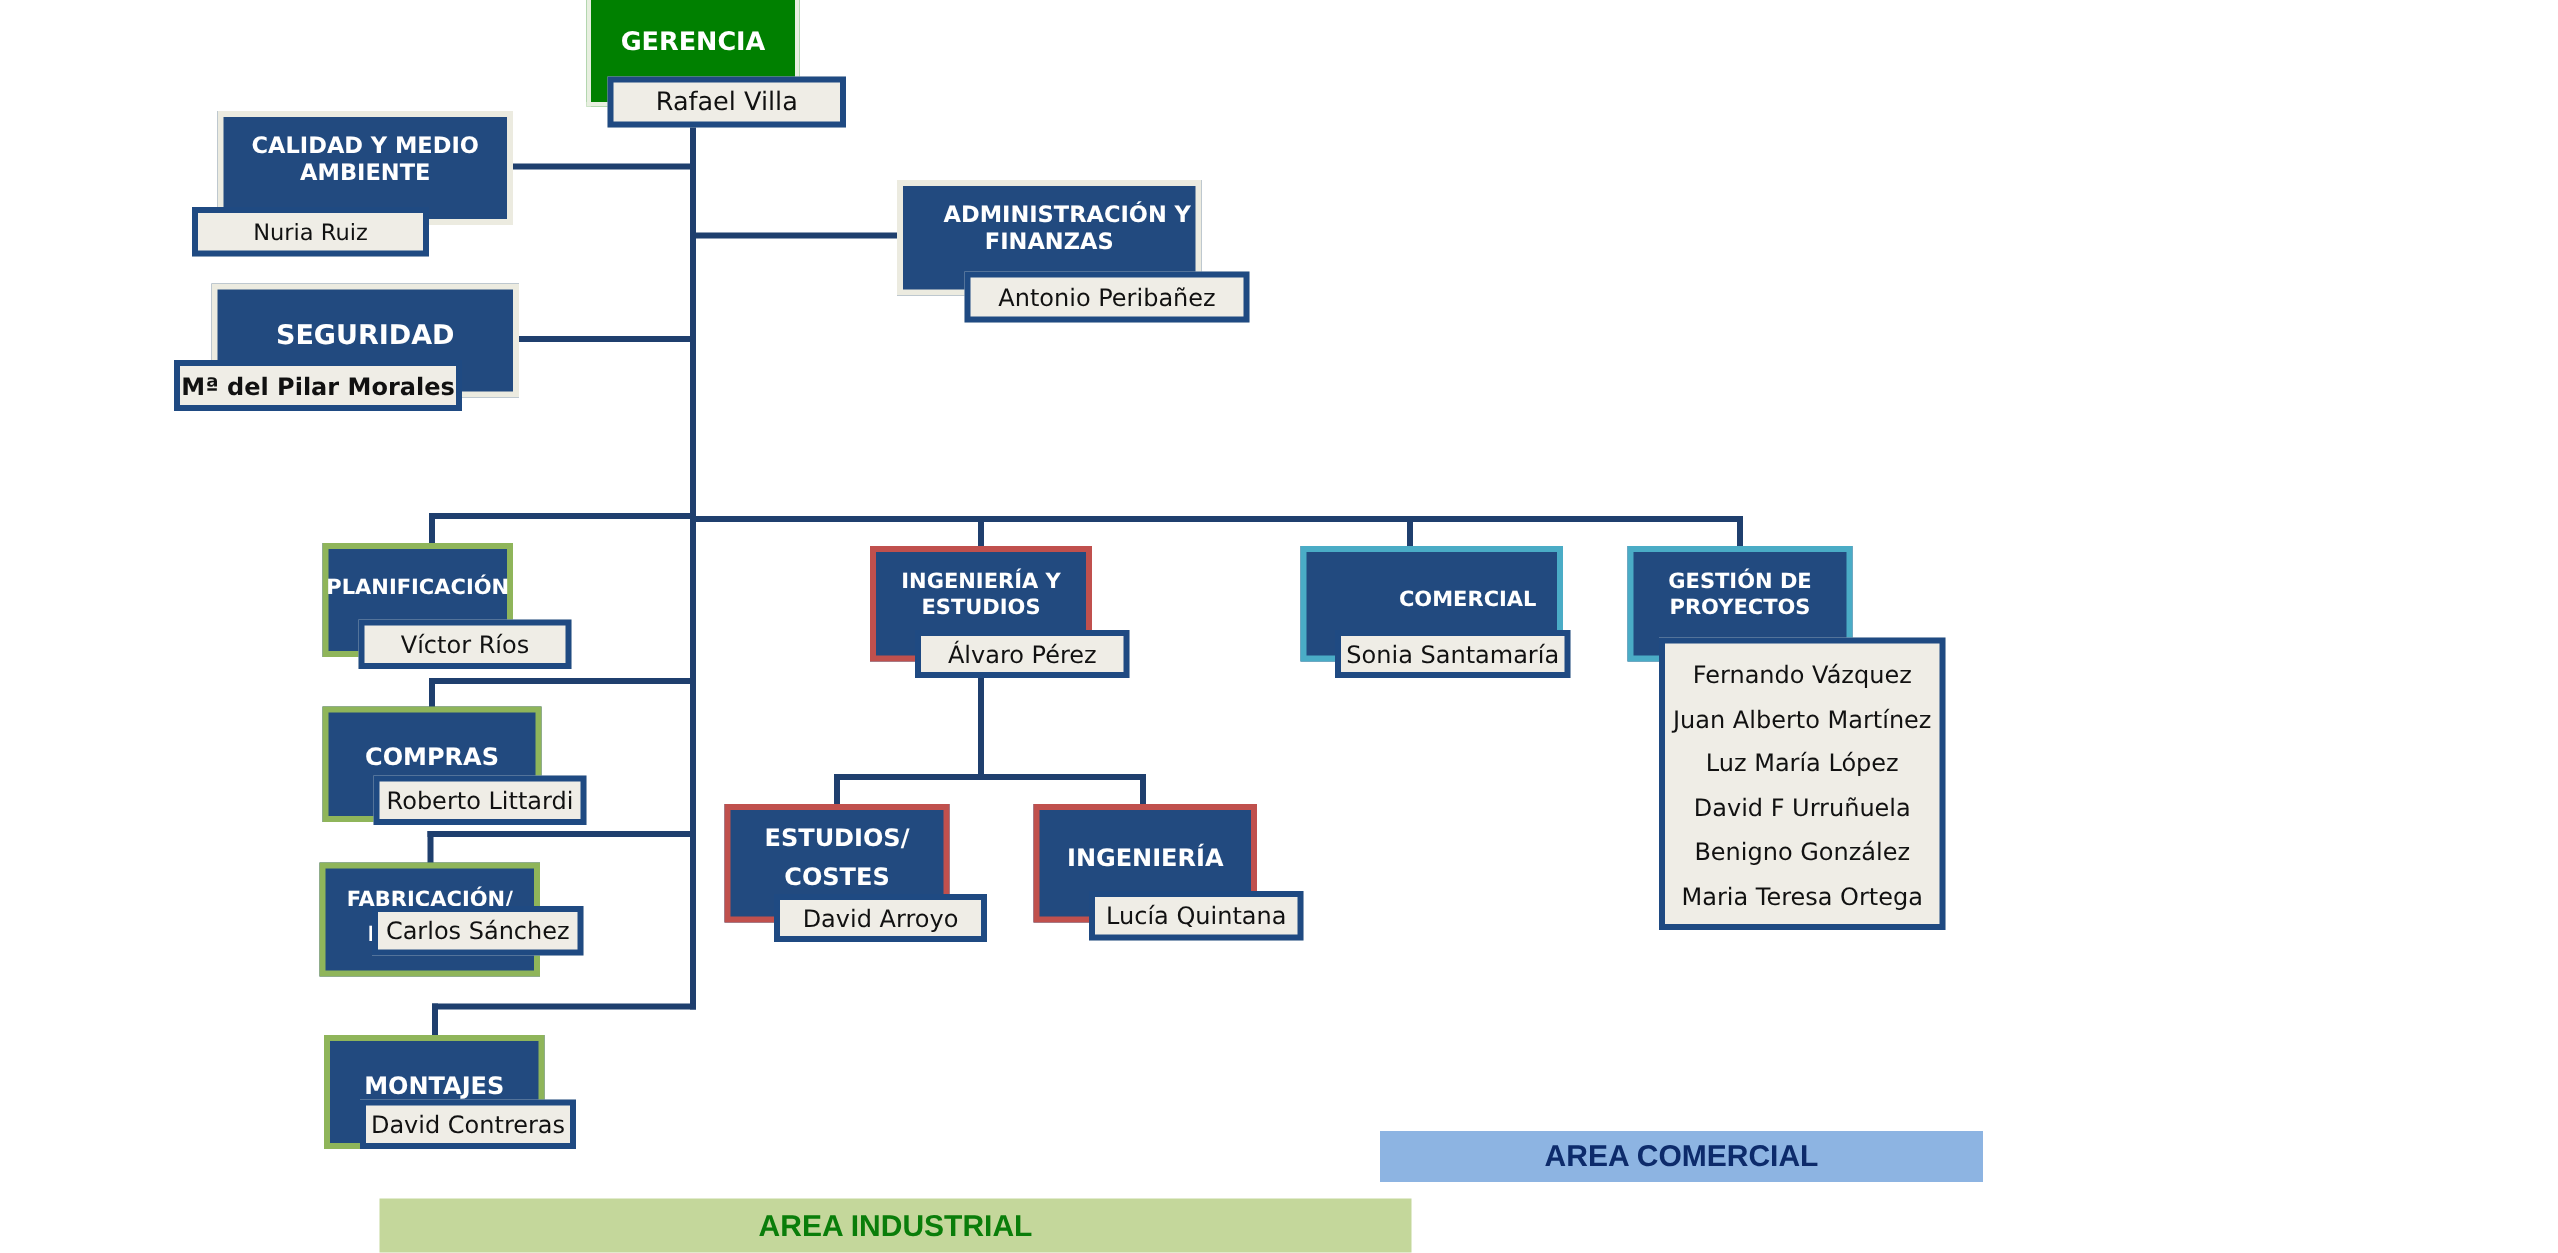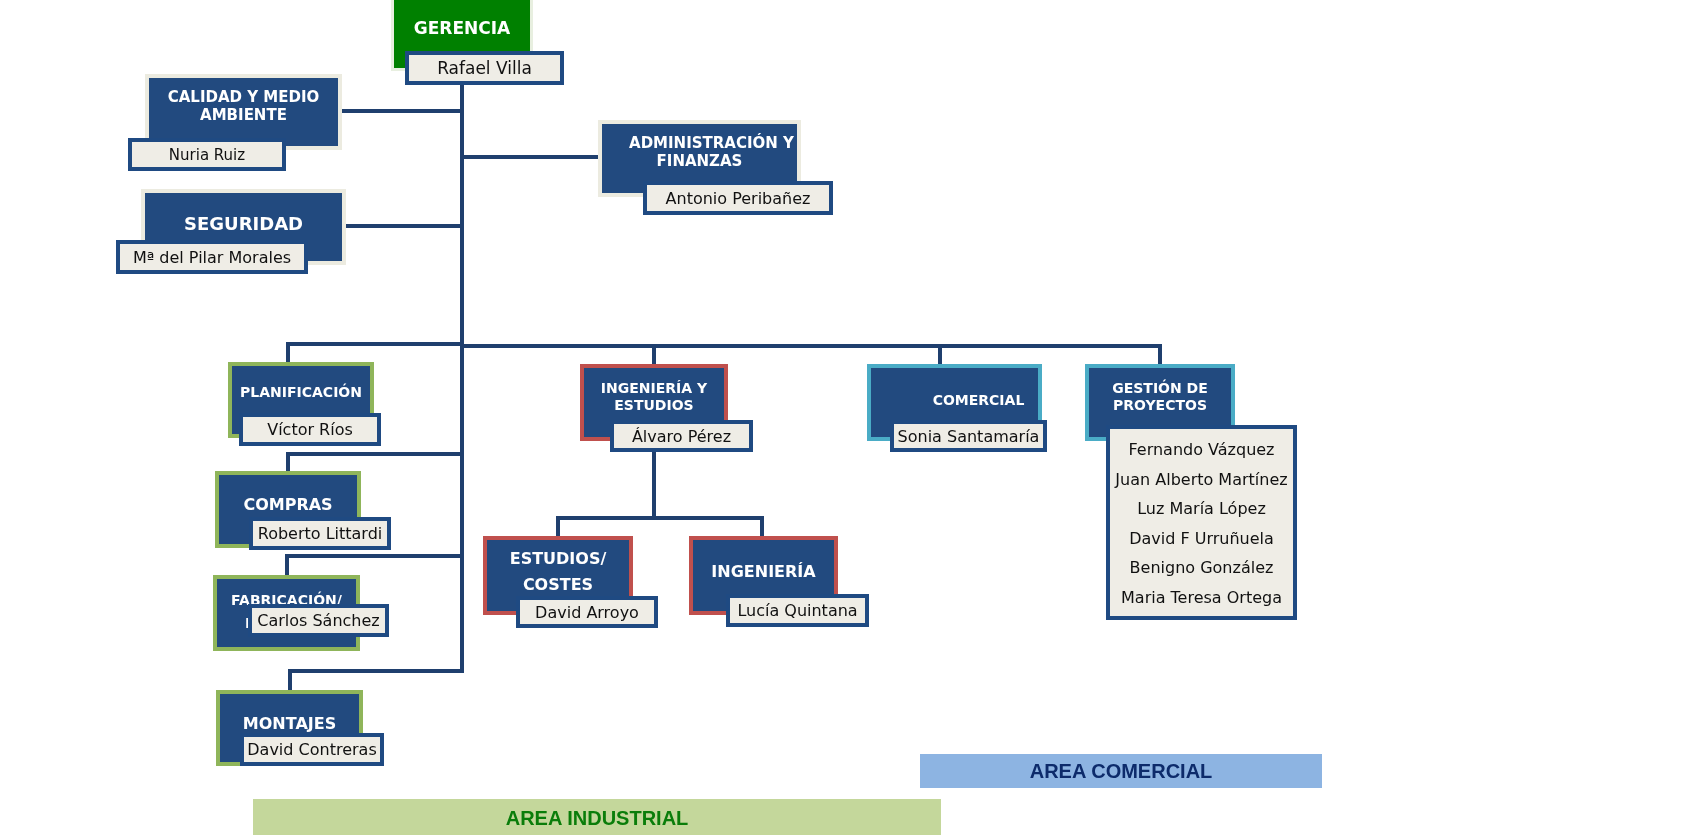--- a/index.html
+++ b/index.html
@@ -58,29 +58,29 @@
 
 <div class="unit b-cream" style="left:145px;top:74px;width:197px;height:76px;">
   <span class="t" style="font-size:15px;margin-top:10px;">CALIDAD Y MEDIO</span>
   <span class="t" style="font-size:15px;">AMBIENTE</span>
 </div>
 <div class="name" style="left:128px;top:127px;width:158px;height:33px;font-size:15px;margin-top:11px;">Nuria Ruiz</div>
 
 <div class="unit b-cream" style="left:141px;top:189px;width:205px;height:76px;">
   <span class="t" style="font-size:18px;margin-top:20px;">SEGURIDAD</span>
 </div>
-<div class="name" style="left:116px;top:240px;width:192px;height:34px;font-size:16px;">Mª del Pilar Morales</div>
+<div class="name" style="left:116px;top:240px;width:192px;height:34px;font-size:16px;font-weight:bold;">Mª del Pilar Morales</div>
 
 <div class="unit b-cream" style="left:598px;top:120px;width:203px;height:77px;">
   <span class="t" style="font-size:15px;margin-top:10px;margin-left:24px;">ADMINISTRACIÓN Y</span>
   <span class="t" style="font-size:15px;">FINANZAS</span>
 </div>
 <div class="name" style="left:643px;top:181px;width:190px;height:34px;font-size:16px;">Antonio Peribañez</div>
 
-<div class="unit b-green" style="left:228px;top:362px;width:146px;height:76px;">
+<div class="unit b-green" style="left:215px;top:362px;width:127px;height:76px;">
   <span class="t" style="font-size:14px;margin-top:18px;">PLANIFICACIÓN</span>
 </div>
 <div class="name" style="left:239px;top:413px;width:142px;height:33px;font-size:16px;">Víctor Ríos</div>
 
 <div class="unit b-green" style="left:215px;top:471px;width:146px;height:77px;">
   <span class="t" style="font-size:16px;margin-top:20px;">COMPRAS</span>
 </div>
 <div class="name" style="left:249px;top:517px;width:142px;height:33px;font-size:16px;">Roberto Littardi</div>
 
 <div class="unit b-green" style="left:213px;top:575px;width:147px;height:76px;">

